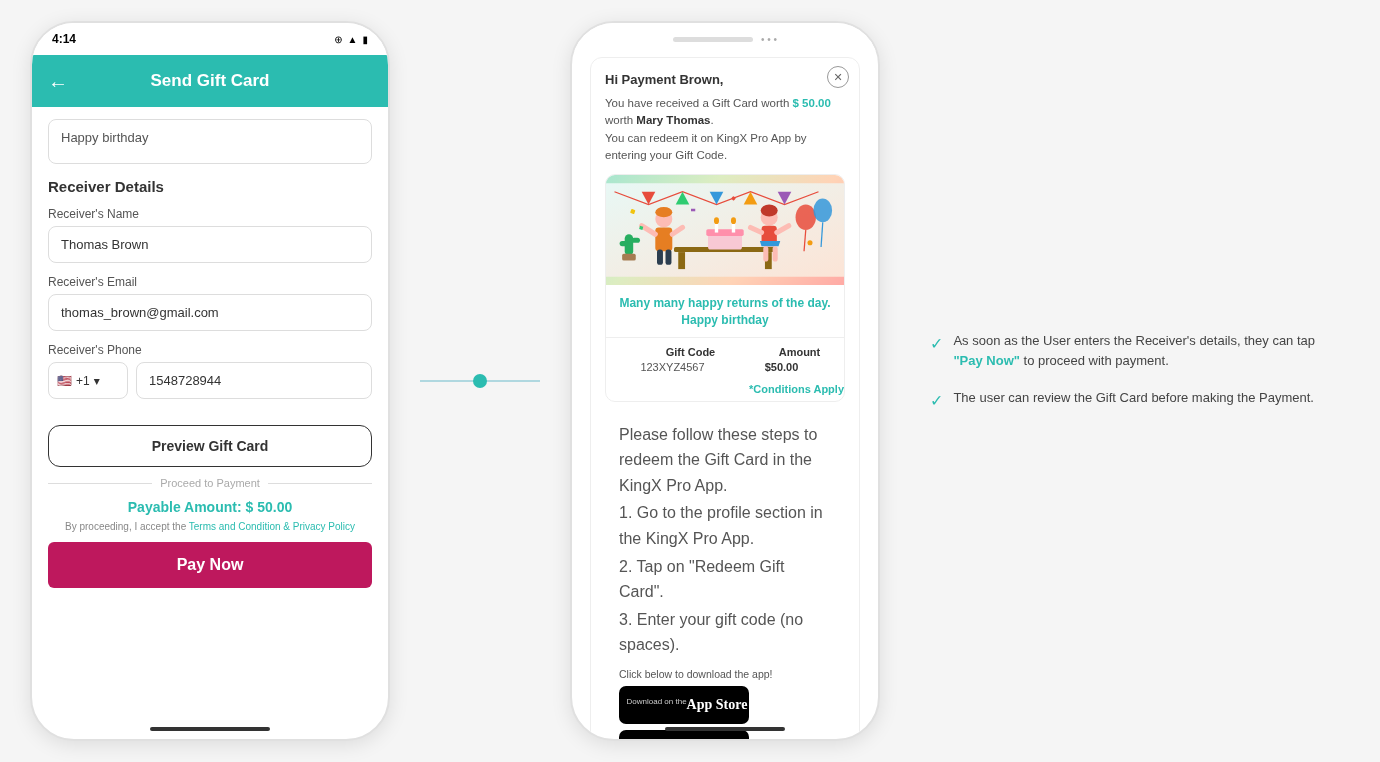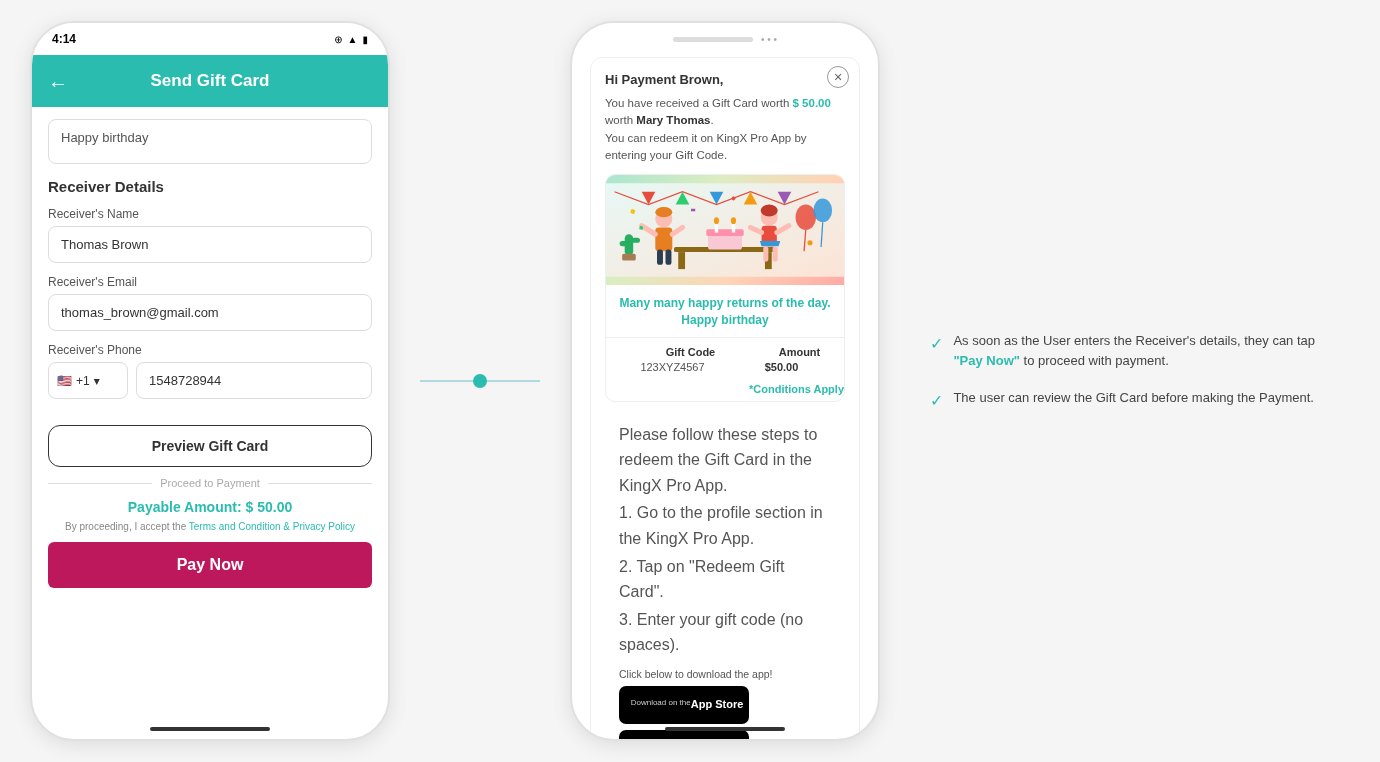--- a/index.html
+++ b/index.html
@@ -404,24 +404,25 @@
     }
     .app-store-text {
       display: flex;
       flex-direction: row;
     }
     .app-store-sub {
       font-size: 8px;
       color: #ccc;
     }
     .app-store-main {
-      font-size: 11px;
+      font-size: 14px;
       font-weight: 600;
       color: white;
       line-height: 1.2;
+      font-family: Liberation Serif, serif;
     }
 
     .google-play-btn {
       width: 130px;
       height: 38px;
       background: #000;
       border-radius: 7px;
       display: flex;
       align-items: center;
       justify-content: center;

